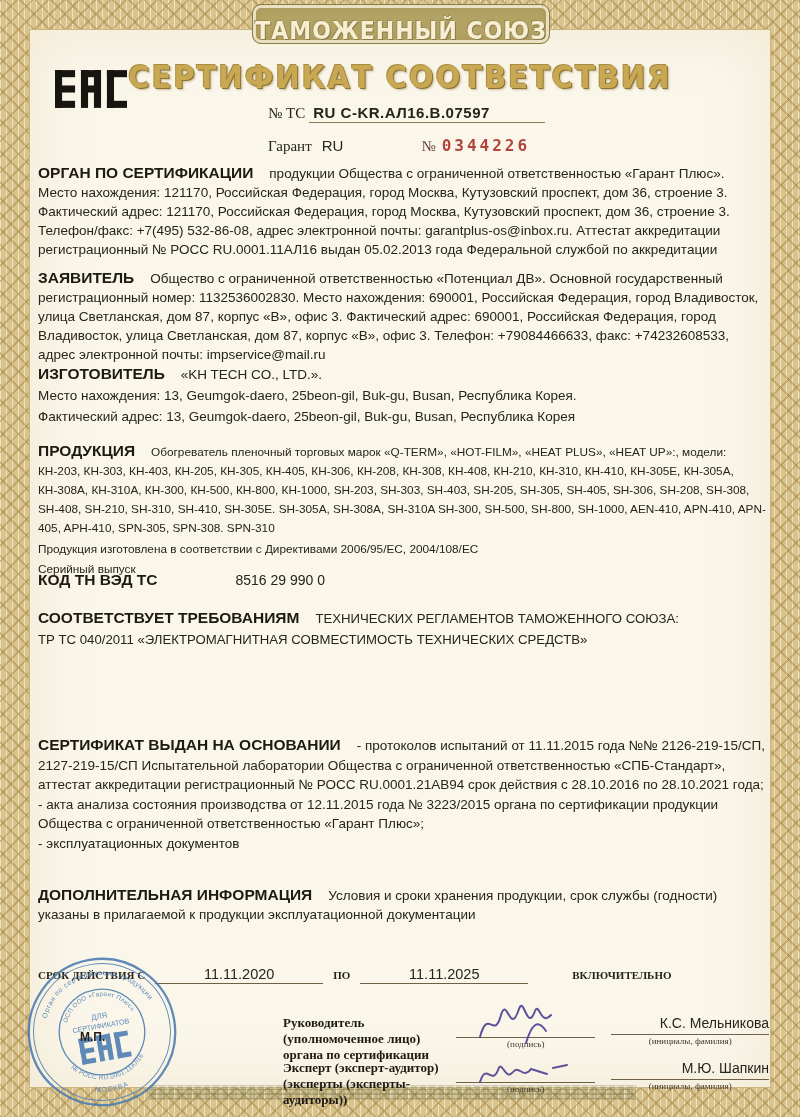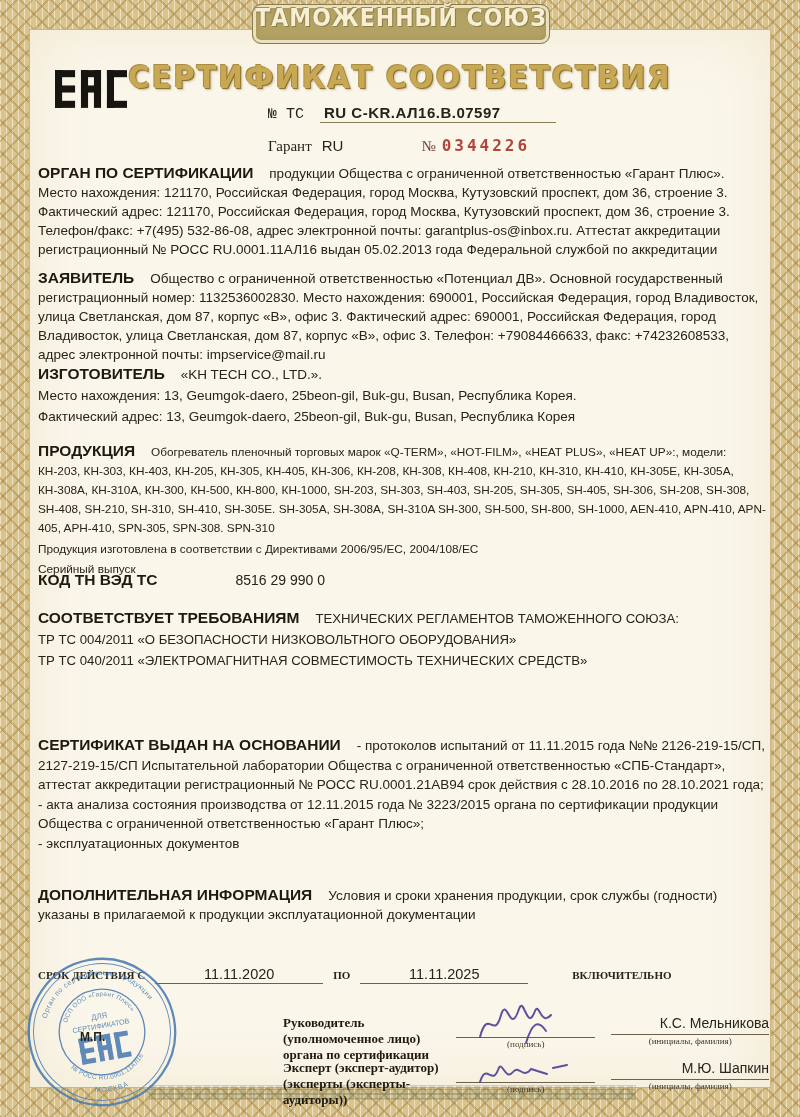--- a/index.html
+++ b/index.html
@@ -14,36 +14,36 @@
   }
   .inner{
     position:absolute;inset:29px;background:#faf6ea;
     box-shadow:inset 0 0 0 1px #cdb583, inset 0 0 60px rgba(230,218,180,.45);
   }
   
   .badge{
     position:absolute;left:252px;top:4px;width:296px;height:38px;z-index:12;
     background:#b2a263;border:1px solid #8d7c48;border-radius:9px;
     box-shadow:inset 0 0 0 3px rgba(245,237,211,.85), inset 0 0 10px rgba(120,100,50,.4);
-    display:flex;align-items:flex-start;justify-content:center;
+    display:flex;align-items:flex-end;justify-content:center;
   }
   .badge span{
     font-family:"DejaVu Sans", sans-serif;font-weight:bold;font-size:22px;letter-spacing:1px;
     color:#f7efd4;text-shadow:1px 1px 0 #8d7c48, -1px -1px 0 #9c8c55;transform:scaleY(1.1);
   }
   .doc-title{
     position:absolute;left:0;top:60px;width:100%;text-align:center;z-index:2;
     font-family:"DejaVu Sans", sans-serif;font-weight:bold;font-size:29px;letter-spacing:2px;
     color:#c9a853;text-shadow:1px 1px 0 #8f7331,-1px -1px 0 #a98c44,2px 2px 2px rgba(110,85,30,.35);
     transform:scaleY(1.08);
   }
   .eac-logo{position:absolute;left:55px;top:70px;color:#17150f;}
   
   .cert-no{position:absolute;left:268px;top:104px;font-size:15px;}
-  .cert-no .lbl{font-family:Liberation Mono, monospace;margin-right:16px;}
+  .cert-no .lbl{font-family:Liberation Serif, serif;margin-right:4px;}
   .cert-no .val{
     display:inline-block;min-width:228px;border-bottom:1px solid #8a7a55;
     font-weight:bold;letter-spacing:.5px;padding:0 4px 1px 4px;color:#262419;
   }
   .series{position:absolute;left:268px;top:136px;font-size:15px;}
   .series .lbl{font-family:"Liberation Serif", serif;margin-right:10px;}
   .series .num-sign{font-family:"Liberation Serif", serif;margin-left:78px;margin-right:6px;color:#6b3f34;}
   .series .serial{
     font-family:"DejaVu Sans Mono", monospace;font-weight:bold;font-size:16px;
     color:#b0453c;letter-spacing:3px;
@@ -146,21 +146,20 @@
     <span class="note">Продукция изготовлена в соответствии с Директивами 2006/95/ЕС, 2004/108/ЕС</span>
     <span class="note">Серийный выпуск</span>
   </div>
 
   <div class="sec" style="top:570px">
     <span class="lbl">КОД ТН ВЭД ТС</span><span class="txt tnved-val">8516 29 990 0</span>
   </div>
 
   <div class="sec upper" style="top:608px">
     <span class="lbl">СООТВЕТСТВУЕТ ТРЕБОВАНИЯМ</span><span class="txt">ТЕХНИЧЕСКИХ РЕГЛАМЕНТОВ ТАМОЖЕННОГО СОЮЗА:</span>
-    <span class="line txt">ТР ТС 004/2011 «О БЕЗОПАСНОСТИ НИЗКОВОЛЬТНОГО ОБОРУДОВАНИЯ»</span>
     <span class="line txt">ТР ТС 040/2011 «ЭЛЕКТРОМАГНИТНАЯ СОВМЕСТИМОСТЬ ТЕХНИЧЕСКИХ СРЕДСТВ»</span>
   </div>
 
   <div class="sec" style="top:735px;line-height:19.5px">
     <span class="lbl">СЕРТИФИКАТ ВЫДАН НА ОСНОВАНИИ</span><span class="txt">- протоколов испытаний от 11.11.2015 года №№ 2126-219-15/СП, 2127-219-15/СП Испытательной лаборатории Общества с ограниченной ответственностью «СПБ-Стандарт», аттестат аккредитации регистрационный № РОСС RU.0001.21АВ94 срок действия с 28.10.2016 по 28.10.2021 года;</span>
     <span class="line txt">- акта анализа состояния производства от 12.11.2015 года № 3223/2015 органа по сертификации продукции Общества с ограниченной ответственностью «Гарант Плюс»;</span>
     <span class="line txt">- эксплуатационных документов</span>
   </div>
 
   <div class="sec" style="top:885px">

